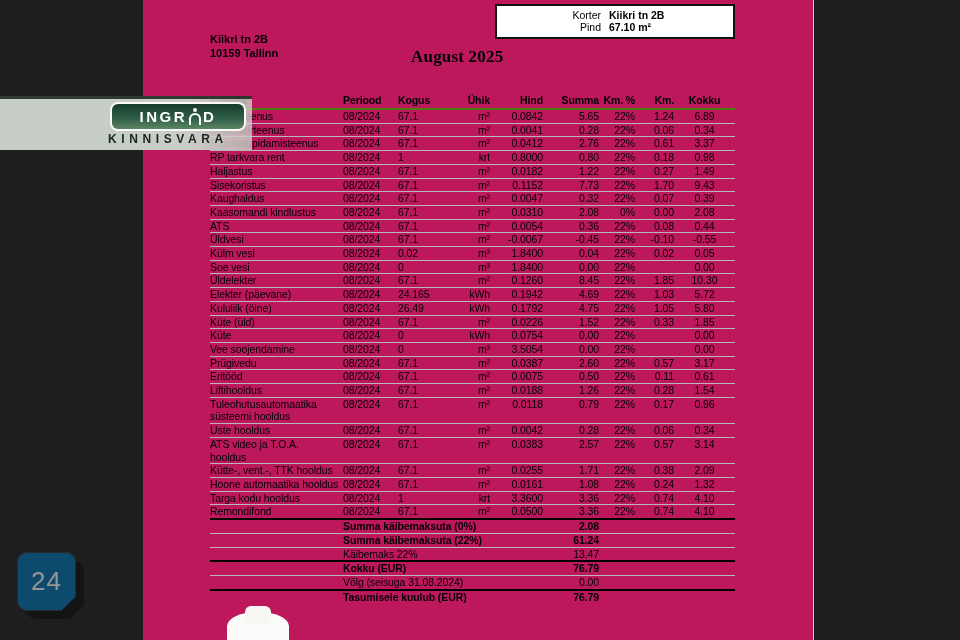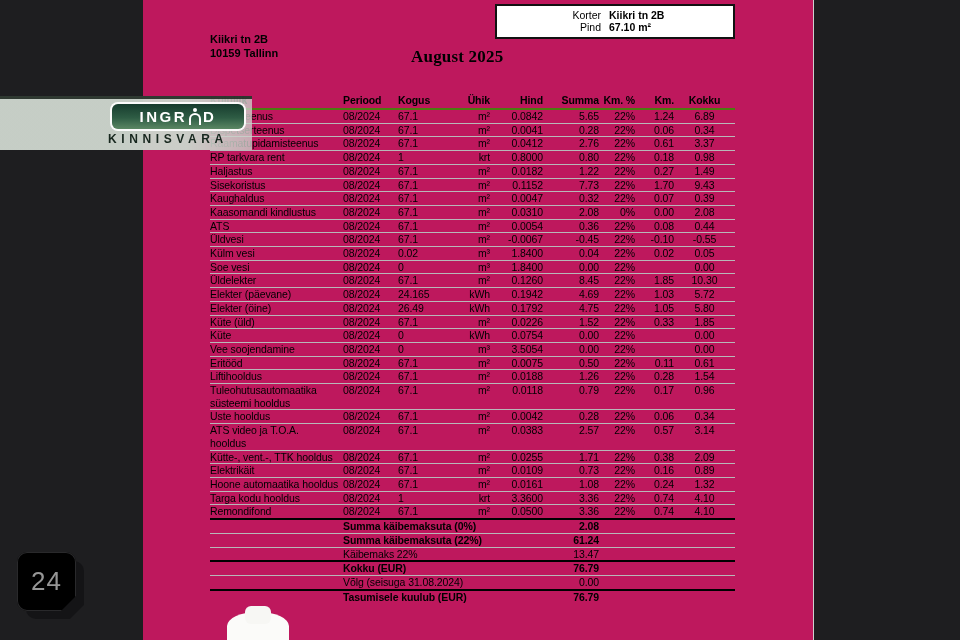--- a/index.html
+++ b/index.html
@@ -93,21 +93,21 @@
     letter-spacing:4.6px;color:#17271e;
   }
   
   .badge24-shadow{
     position:absolute;left:26px;top:561px;width:58px;height:58px;z-index:2;
     background:#141416;border-radius:10px;
     clip-path:polygon(0 0,100% 0,100% calc(100% - 14px),calc(100% - 14px) 100%,0 100%);
   }
   .badge24{
     position:absolute;left:17px;top:552px;width:59px;height:59px;z-index:3;
-    background:#000000;border-radius:10px;
+    background:#0c4a6e;border-radius:10px;
     clip-path:polygon(0 0,100% 0,100% calc(100% - 15px),calc(100% - 15px) 100%,0 100%);
     display:flex;align-items:center;justify-content:center;
     color:#969696;font-size:26px;letter-spacing:1px;
     box-shadow:inset 0 0 0 1px #29292b;
   }
 </style>
 </head>
 <body>
 
 <div class="page">
@@ -304,21 +304,21 @@
           <td class="c1">08/2024</td>
           <td class="c2">24.165</td>
           <td class="c3">kWh</td>
           <td class="c4">0.1942</td>
           <td class="c5">4.69</td>
           <td class="c6">22%</td>
           <td class="c7">1.03</td>
           <td class="c8">5.72</td>
         </tr>
         <tr>
-          <td class="c0">Elekter (öine)</td>
+          <td class="c0">Kululiik (öine)</td>
           <td class="c1">08/2024</td>
           <td class="c2">26.49</td>
           <td class="c3">kWh</td>
           <td class="c4">0.1792</td>
           <td class="c5">4.75</td>
           <td class="c6">22%</td>
           <td class="c7">1.05</td>
           <td class="c8">5.80</td>
         </tr>
         <tr>
@@ -348,20 +348,31 @@
           <td class="c1">08/2024</td>
           <td class="c2">0</td>
           <td class="c3">m³</td>
           <td class="c4">3.5054</td>
           <td class="c5">0.00</td>
           <td class="c6">22%</td>
           <td class="c7"></td>
           <td class="c8">0.00</td>
         </tr>
         <tr>
+          <td class="c0">Prügivedu</td>
+          <td class="c1">08/2024</td>
+          <td class="c2">67.1</td>
+          <td class="c3">m²</td>
+          <td class="c4">0.0387</td>
+          <td class="c5">2.60</td>
+          <td class="c6">22%</td>
+          <td class="c7">0.57</td>
+          <td class="c8">3.17</td>
+        </tr>
+        <tr>
           <td class="c0">Eritööd</td>
           <td class="c1">08/2024</td>
           <td class="c2">67.1</td>
           <td class="c3">m²</td>
           <td class="c4">0.0075</td>
           <td class="c5">0.50</td>
           <td class="c6">22%</td>
           <td class="c7">0.11</td>
           <td class="c8">0.61</td>
         </tr>
@@ -414,31 +425,20 @@
         <tr>
           <td class="c0">Kütte-, vent.-, TTK hooldus</td>
           <td class="c1">08/2024</td>
           <td class="c2">67.1</td>
           <td class="c3">m²</td>
           <td class="c4">0.0255</td>
           <td class="c5">1.71</td>
           <td class="c6">22%</td>
           <td class="c7">0.38</td>
           <td class="c8">2.09</td>
-        </tr>
-        <tr>
-          <td class="c0">Elektrikäit</td>
-          <td class="c1">08/2024</td>
-          <td class="c2">67.1</td>
-          <td class="c3">m²</td>
-          <td class="c4">0.0109</td>
-          <td class="c5">0.73</td>
-          <td class="c6">22%</td>
-          <td class="c7">0.16</td>
-          <td class="c8">0.89</td>
         </tr>
         <tr>
           <td class="c0">Hoone automaatika hooldus</td>
           <td class="c1">08/2024</td>
           <td class="c2">67.1</td>
           <td class="c3">m²</td>
           <td class="c4">0.0161</td>
           <td class="c5">1.08</td>
           <td class="c6">22%</td>
           <td class="c7">0.24</td>

